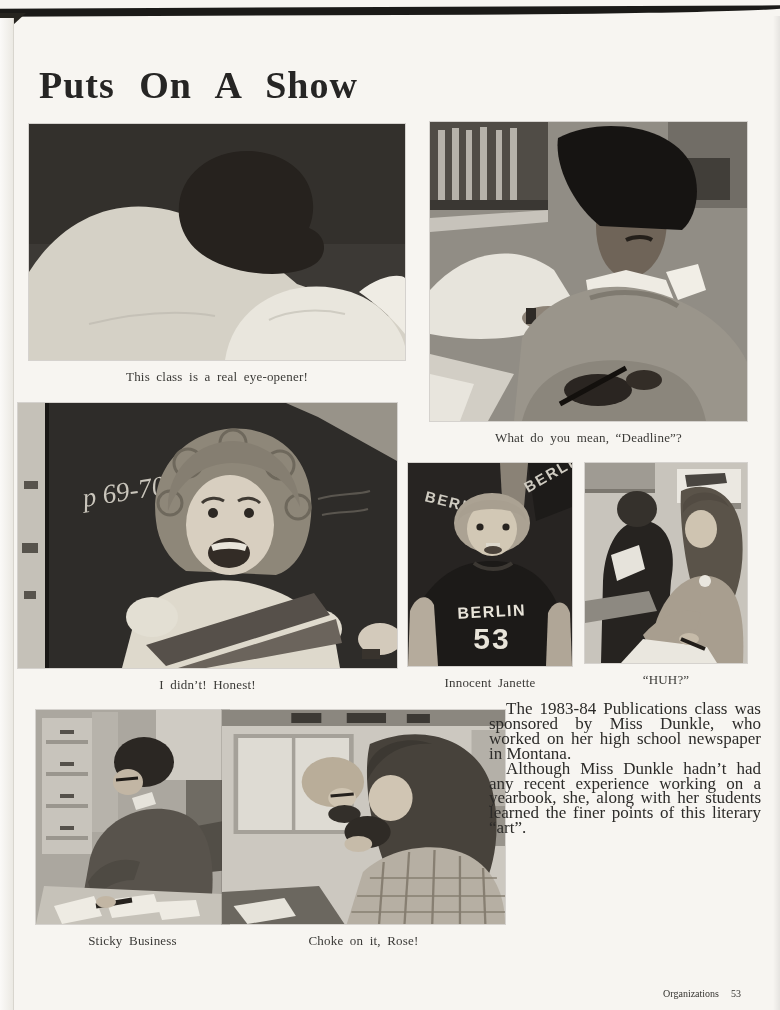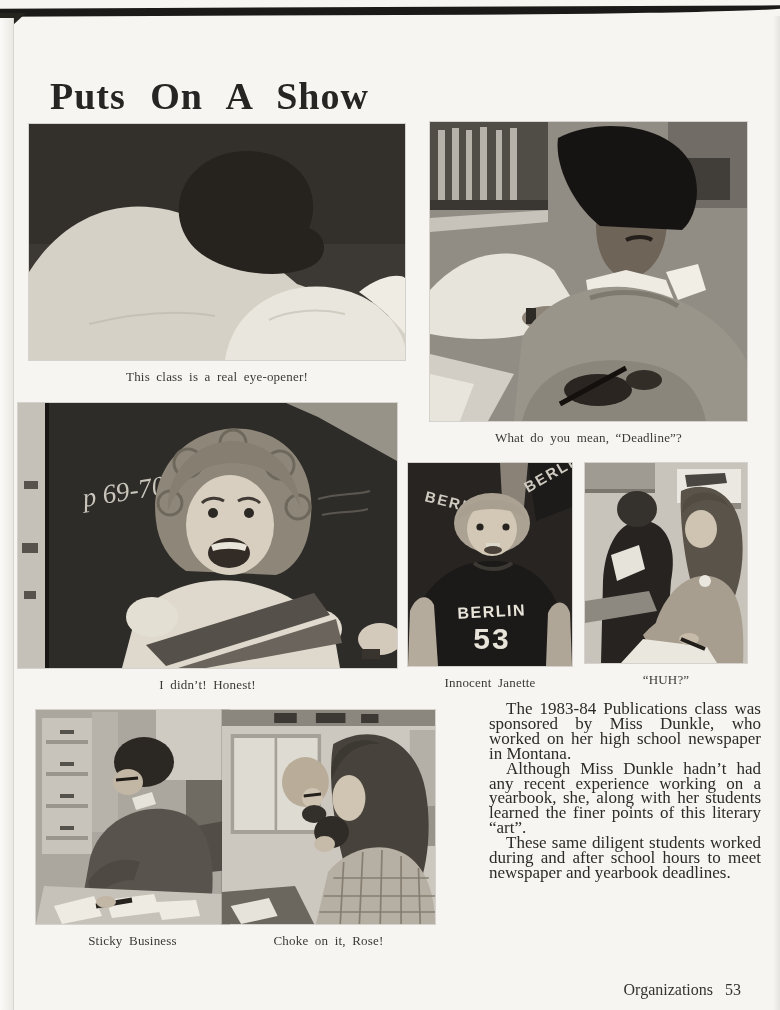--- a/index.html
+++ b/index.html
@@ -25,41 +25,41 @@
   .page-left-edge{
     position:absolute;left:0;top:18px;bottom:0;width:13px;
     background:linear-gradient(90deg,#fbfaf8,#ebe9e3);
     border-right:1px solid #d8d5ce;
   }
   .page-right-edge{
     position:absolute;right:0;top:16px;bottom:0;width:7px;
     background:linear-gradient(90deg,rgba(0,0,0,0),rgba(0,0,0,0.07));
   }
   .page-title{
-    position:absolute;left:35px;top:62px;margin:15px;
+    position:absolute;left:35px;top:62px;margin:4px;
     font-size:38px;font-weight:700;color:#262524;
     letter-spacing:1px;word-spacing:14px;line-height:1;
   }
   figure.photo{position:absolute;margin:0;}
   .photo-frame{display:block;width:100%;box-shadow:0 0 0 1px rgba(60,55,48,0.18);}
   .photo-frame svg{display:block;width:100%;height:100%;}
   figcaption{
     margin-top:9px;text-align:center;
     font-size:13px;color:#3b3a37;word-spacing:3px;letter-spacing:0.2px;
   }
   .article{
     position:absolute;left:489px;top:702px;width:272px;
     font-size:17px;line-height:14.9px;color:#2c2b29;
     text-align:justify;
   }
   .article p{margin:0;text-indent:17px;}
   .page-footer{
     position:absolute;right:39px;bottom:11px;
     display:flex;gap:12px;align-items:center;
-    font-size:16px;color:#34332f;
+    font-size:10px;color:#34332f;
   }
 </style>
 </head>
 <body>
 
 <div class="page">
 
   <div class="book-edge-top"></div>
   <div class="book-edge-corner"></div>
   <div class="page-left-edge"></div>
@@ -262,21 +262,21 @@
           <polygon points="70,190 118,184 124,202 76,208"></polygon>
           <polygon points="120,192 160,190 164,206 126,210"></polygon>
         </g>
         <path d="M60,196 L96,190" stroke="#26221e" stroke-width="5"></path>
         <ellipse cx="70" cy="192" rx="10" ry="6" fill="#c2b6a4"></ellipse>
       </svg>
     </span>
     <figcaption>Sticky Business</figcaption>
   </figure>
 
-  <figure class="photo" style="left:222px;top:710px;width:213px;">
+  <figure class="photo" style="left:222px;top:710px;width:283px;">
     <span class="photo-frame" style="height:214px;">
       <svg viewBox="0 0 245 214" preserveAspectRatio="none" aria-hidden="true">
         <rect width="245" height="214" fill="#ccc8c0"></rect>
         <rect width="245" height="16" fill="#8b877f"></rect>
         <g fill="#3c3934">
             <rect x="60" y="3" width="26" height="10"></rect>
             <rect x="108" y="3" width="34" height="10"></rect>
             <rect x="160" y="4" width="20" height="9"></rect>
           </g>
         <rect x="12" y="26" width="100" height="96" fill="#dedbd3"></rect>
@@ -309,21 +309,20 @@
         <polygon points="0,214 0,182 84,176 106,214" fill="#6b675f"></polygon>
         <polygon points="10,196 54,188 64,206 22,214" fill="#e6e3da"></polygon>
       </svg>
     </span>
     <figcaption>Choke on it, Rose!</figcaption>
   </figure>
 
   <div class="article">
     <p>The 1983-84 Publications class was sponsored by Miss Dunkle, who worked on her high school newspaper in Montana.</p>
     <p>Although Miss Dunkle hadn’t had any recent experience working on a yearbook, she, along with her students learned the finer points of this literary “art”.</p>
-    <p>These same diligent students worked during and after school hours to meet newspaper and yearbook deadlines.</p>
   </div>
 
   <div class="page-footer">
     <span>Organizations</span>
     <span>53</span>
   </div>
 
 </div>
 
 </body></html>

